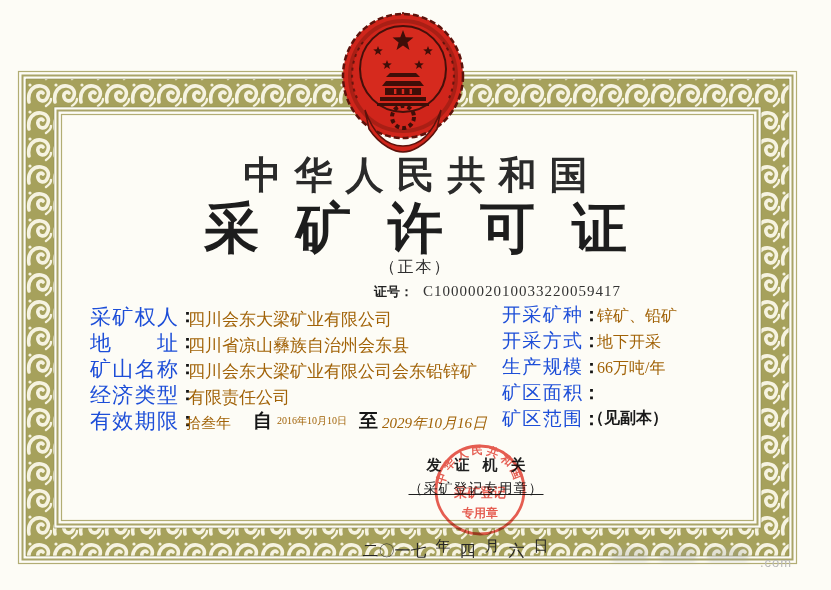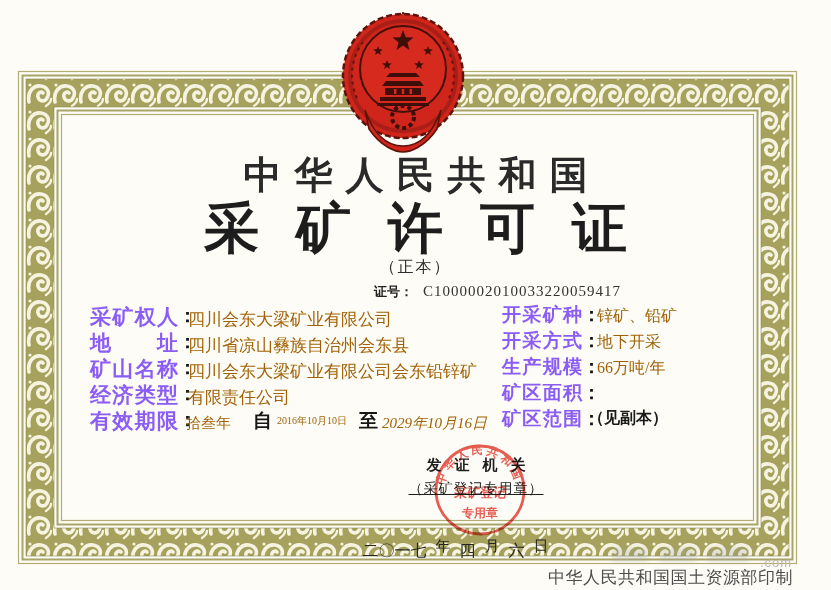--- a/index.html
+++ b/index.html
@@ -21,21 +21,21 @@
     font-size:55px;font-weight:bold;color:#1d1d1d;
     letter-spacing:37px;text-indent:37px;}
   .copytype{top:257px;left:0;width:831px;text-align:center;
     font-size:16px;color:#2e2e2e;letter-spacing:2px;}
   .licline{top:282px;left:338px;white-space:nowrap;margin-left:36px;}
   .lic-label{font-size:13px;font-weight:bold;color:#222;}
   .lic-value{font-size:15px;font-family:"Liberation Serif",serif;color:#333;
     margin-left:10px;letter-spacing:1px;}
 
   .frow{position:absolute;height:28px;white-space:nowrap;}
-  .lab{display:inline-block;font-weight:bold;color:#8b5cf6;
+  .lab{display:inline-block;font-weight:normal;color:#1d4ed8;
     text-align:justify;text-align-last:justify;vertical-align:top;}
   .lab-l{width:88px;font-size:21px;}
   .lab-r{width:80px;font-size:19px;}
   .colon{font-weight:bold;font-size:19px;color:#141414;}
   .val{position:absolute;font-family:"Liberation Serif",serif;color:#a16207;white-space:nowrap;}
   .val-l{left:98px;top:5px;font-size:17px;}
   .val-r{left:95px;top:4px;font-size:16px;}
   .val-sub{left:86px;top:2px;font-size:16px;font-weight:bold;color:#1a1a1a;
     font-family:"Liberation Sans",sans-serif;}
   .v-term{left:96px;top:7px;font-size:15px;}
@@ -167,20 +167,19 @@
   <svg class="stamp" width="94" height="94" viewBox="0 0 94 94" aria-hidden="true">
     <circle cx="47" cy="47" r="44" fill="none" stroke="#e23a2e" stroke-width="2.8"></circle>
     <path id="stamparc" d="M11,47 A36,36 0 0 1 83,47" fill="none"></path>
     <text font-size="11.5" fill="#e23a2e" letter-spacing="3" font-weight="bold">
       <textPath href="#stamparc" startOffset="4%">中华人民共和国</textPath>
     </text>
     <text x="47" y="54" text-anchor="middle" font-size="13" fill="#e23a2e" font-weight="bold">采矿登记</text>
     <text x="47" y="74" text-anchor="middle" font-size="12" fill="#e23a2e" font-weight="bold">专用章</text>
   </svg>
 
-  <div class="abs footerline">中华人民共和国国土资源部印制</div>
 
   <div class="wm-blob" style="left:612px;top:548px;width:36px;height:14px;"></div>
   <div class="wm-blob" style="left:660px;top:548px;width:36px;height:14px;"></div>
   <div class="wm-blob" style="left:708px;top:548px;width:40px;height:14px;"></div>
   <div class="wm-suffix">.com</div>
 
 </div>
 
 </body></html>

